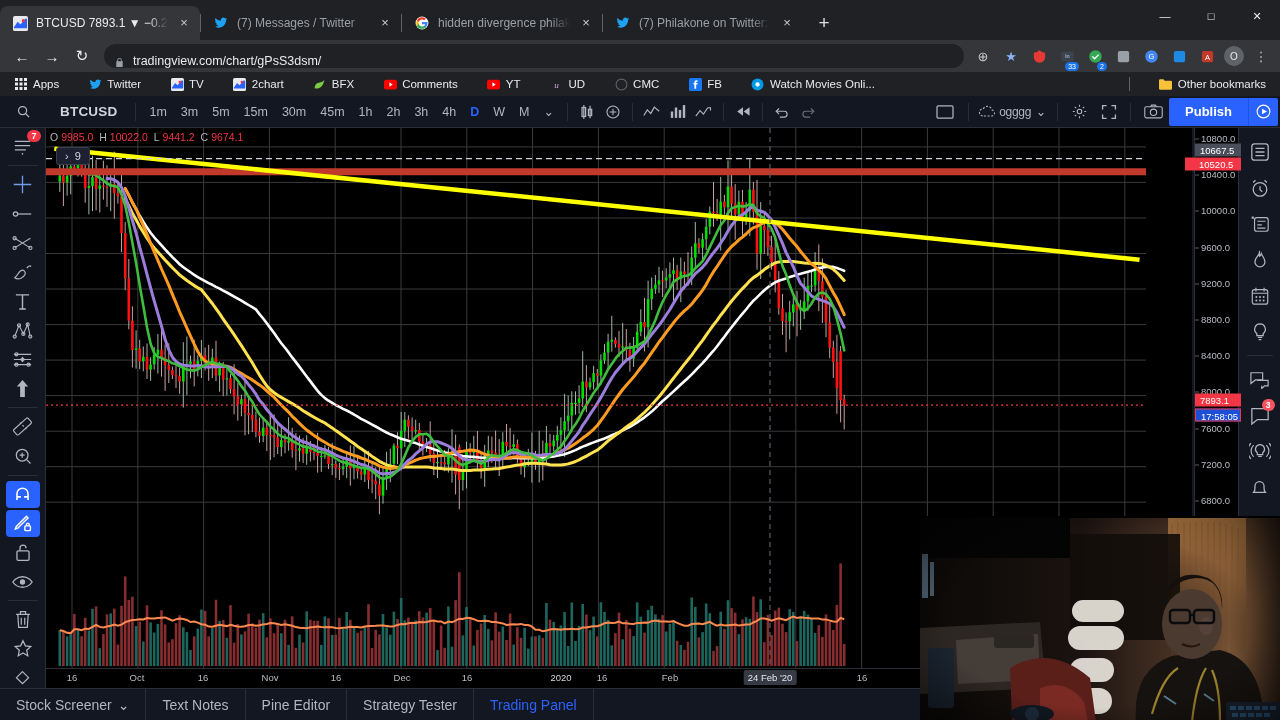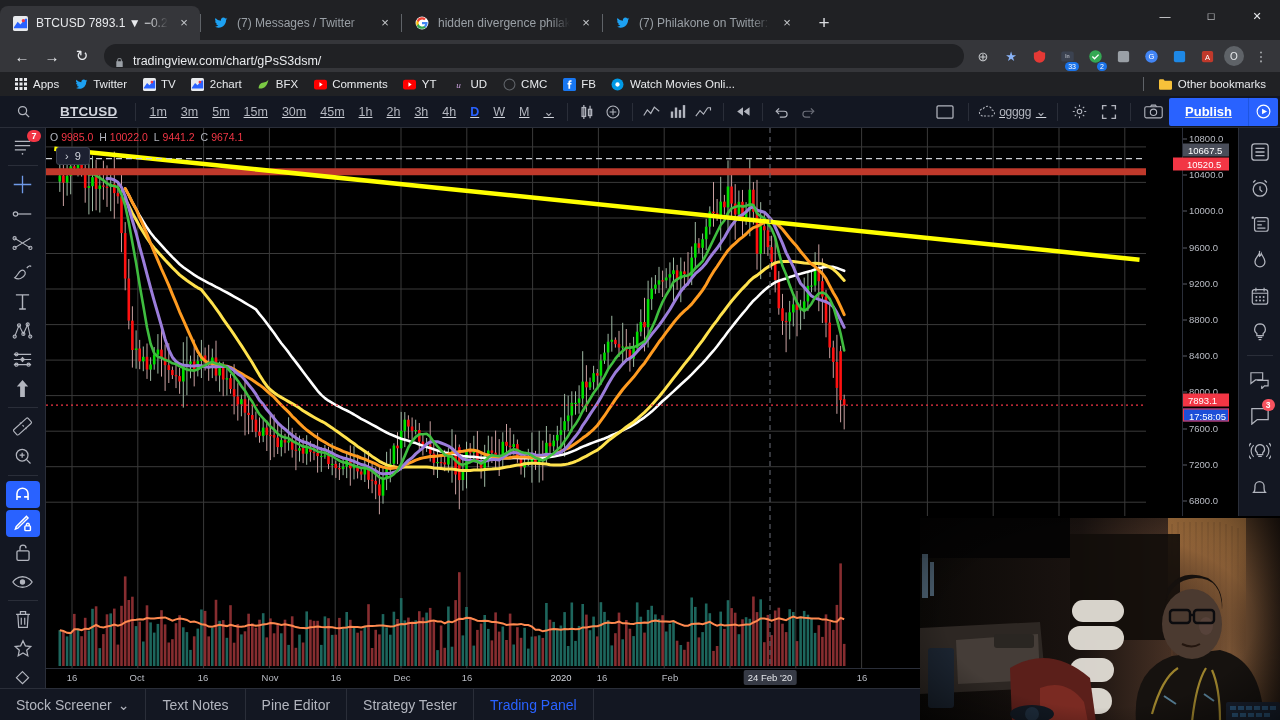--- a/index.html
+++ b/index.html
@@ -51,35 +51,35 @@
     display:flex; align-items:flex-end; gap:8px; padding: 0 10px; margin: 0 6px;
     color:#bdc1c6; font-size:12.5px;
   }
   .omnibox .urltext { color: #e8eaed; font-size: 12.5px; }
   .omni-right { display:flex; align-items:center; gap:6px; }
   .omni-right .icn { width:22px; height:22px; display:flex; align-items:center; justify-content:center; font-size:13px; color:#c7cacd; }
   .avatar-chip { width:20px; height:20px; border-radius:50%; background:#5f6368; display:flex; align-items:center; justify-content:center; font-size:10px; color:#e8eaed; }
 
   .bookmarks {
     position:absolute; top:72px; left:0; width:1280px; height:24px;
-    background:#202124; display:flex; align-items:center; padding:0 8px; gap:3px;
+    background:#202124; display:flex; align-items:center; padding:0 8px; gap:17px;
     font-size:11.5px; color:#e8eaed;
   }
   .bm { display:flex; align-items:center; gap:5px; padding:2px 6px; border-radius:4px; white-space:nowrap; }
   .bm .bmico { width:14px; height:14px; flex:0 0 14px; display:flex; align-items:center; justify-content:center; font-size:10px; border-radius:2px; }
   .bm-spacer { flex: 1 1 auto; }
   .bm-divider { width:1px; height:14px; background:#5f6368; margin:0 6px; }
 
   
   .tv { position:absolute; top:96px; left:0; width:1280px; height:624px; background:#131722; }
 
   .tv-toolbar {
     position:absolute; top:0; left:0; width:1280px; height:32px;
     background:#131722; border-bottom:1px solid #2a2e39;
-    display:flex; align-items:center; font-size:12.5px; color:#d1d4dc;text-decoration:underline;
+    display:flex; align-items:center; font-size:12.5px; color:#d1d4dc;
   }
   .tvt-sep { width:1px; height:18px; background:#2a2e39; margin:0 6px; }
   .tv-symbol { padding:0 12px 0 14px; font-size:13.5px; color:#d1d4dc; font-weight:bold; letter-spacing:.2px; }
   .tv-tf { padding:0 7px; height:24px; line-height:24px; border-radius:3px; color:#b2b5be; font-size:12.5px; }
   .tv-tf.sel { color:#2962ff; font-weight:bold; }
   .tv-icn { width:26px; height:24px; display:flex; align-items:center; justify-content:center; color:#b2b5be; }
   .tv-right { margin-left:auto; display:flex; align-items:center; height:32px; padding-right:2px; }
   .publish-btn { background:#2962ff; color:#fff; font-size:13px; font-weight:bold; height:28px;
     padding:0 16px; display:flex; align-items:center; border-radius:2px 0 0 2px; }
   .publish-go { background:#2962ff; color:#fff; width:30px; height:28px; display:flex;
@@ -109,21 +109,21 @@
   }
   .rt { width:30px; height:36px; display:flex; align-items:center; justify-content:center;
     color:#b2b5be; position:relative; }
   .rt-div { width:26px; height:1px; background:#2a2e39; margin:5px 0; }
   .rt-badge { position:absolute; top:2px; right:0px; background:#f7525f; color:#fff;
     font-size:8.5px; border-radius:8px; padding:1px 4px; line-height:10px; font-weight:bold; }
 
   
   .chart-wrap { position:absolute; top:32px; left:46px; width:1192px; height:592px; background:#131722; }
   .pane { position:absolute; top:0; left:0; width:1146px; height:540px; background:#000; }
-  .price-axis { position:absolute; top:0; right:0; width:56px; height:540px; background:#000;
+  .price-axis { position:absolute; top:0; right:0; width:44px; height:540px; background:#000;
      border-left:1px solid #2a2e39; }
   .ptick { position:absolute; left:0; width:46px; font-size:9.5px; color:#b9bcc4;
      padding-left:6px; transform:translateY(-50%); white-space:nowrap; }
   .ptick::before { content:''; position:absolute; left:0; top:50%; width:4px; height:1px; background:#5a5d66; }
   .plabel { position:absolute; left:0; width:46px; font-size:9.5px; color:#fff; padding-left:5px;
      transform:translateY(-50%); white-space:nowrap; line-height:13px; height:13px; }
 
   .time-axis { position:absolute; top:540px; left:0; width:1146px; height:22px;
      background:#000; border-top:1px solid #2a2e39; }
   .ttick { position:absolute; top:3px; font-size:9.5px; color:#b9bcc4; transform:translateX(-50%); white-space:nowrap; }

